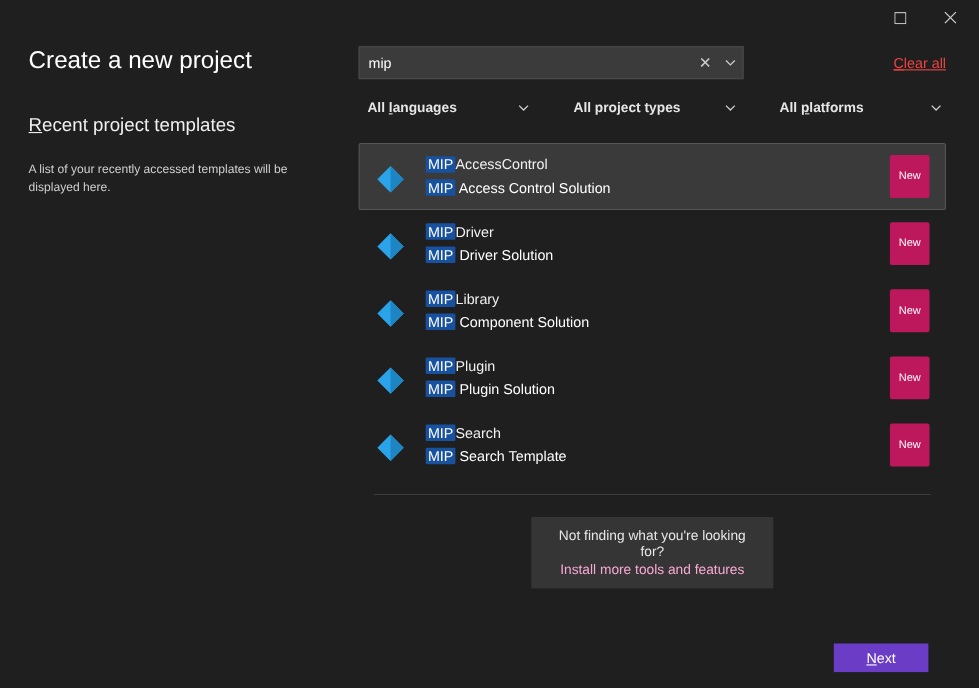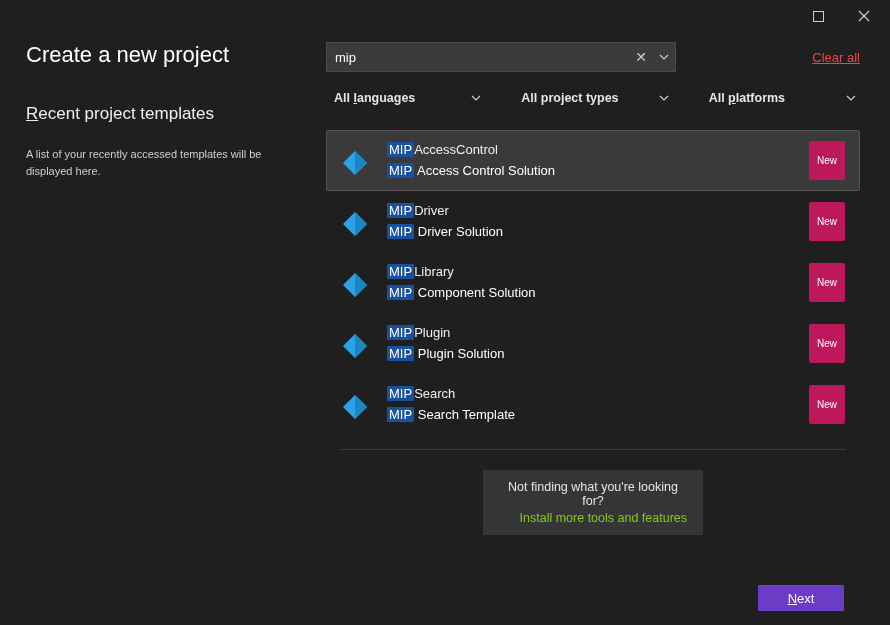--- a/index.html
+++ b/index.html
@@ -33,21 +33,21 @@
   .icon-diamond { width: 28px; height: 28px; margin-right: 18px; margin-top: 4px; flex-shrink: 0; }
   .icon-diamond svg { display: block; }
   .item-text { flex: 1; }
   .item-title { font-size: 13px; color: #f0f0f0; line-height: 1.3; }
   .item-sub { font-size: 13px; color: #fff; margin-top: 4px; line-height: 1.3; }
   .mip-tag { background: #18519e; color: #fff; padding: 0 2px; border-radius: 1px; }
   .new-badge { background: #be185d; color: #fff; font-size: 10px; padding: 14px 8px; border-radius: 2px; margin-left: 10px; align-self: flex-start; margin-top: 0;}
   .results-divider { border: none; border-top: 1px solid #3c3c3c; margin: 14px 14px 20px 14px; }
   .notfound { width: 220px; margin: 0 auto; background: #353535; padding: 10px 16px; text-align: center; }
   .notfound .line1 { font-size: 12.5px; color: #e6e6e6; }
-  .notfound .line2 { font-size: 12.5px; color: #84cc16; cursor: pointer; margin-top: 3px; text-align: right; }
+  .notfound .line2 { font-size: 12.5px; color: #f9a8d4; cursor: pointer; margin-top: 3px; }
   .footer { position: absolute; bottom: 0; right: 16px; width: 100%; height: 54px; display: flex; justify-content: flex-end; align-items: center; padding-right: 30px; }
   .next-btn { background: #6b3cc5; color: #fff; border: none; width: 86px; height: 26px; font-size: 13px; font-family: inherit; cursor: pointer; }
   .next-btn .ul { text-decoration: underline; }
 </style>
 </head>
 <body>
 
 <div class="titlebar">
   <div class="win-btn">
     <svg width="11" height="11">

